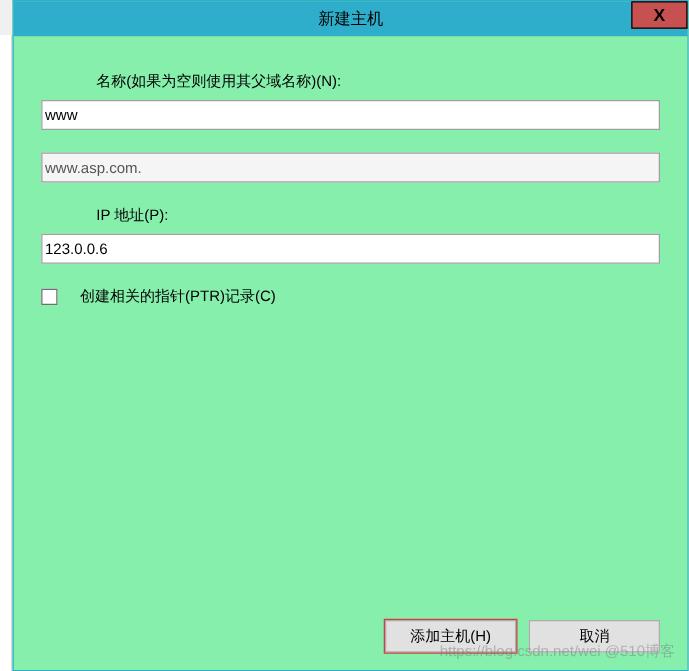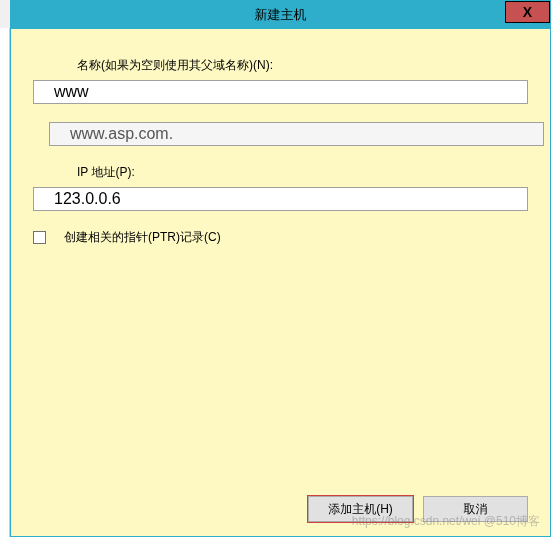--- a/index.html
+++ b/index.html
@@ -15,21 +15,21 @@
       height: 537px;
       overflow: hidden;
       position: relative;
     }
     .window {
       position: absolute;
       left: 10px;
       top: 0;
       width: 541px;
       height: 537px;
-      background: #fef9c3;
+      background: #86efac;
       border: 1px solid #2faecb;
     }
     .titlebar {
       height: 28px;
       background: #2faecb;
       display: flex;
       align-items: center;
       justify-content: center;
       position: relative;
     }
@@ -64,29 +64,28 @@
       display: block;
       margin-bottom: 6px;
       color: #000;
       font-size: 12px;
       margin-left: 44px;
     }
     .text-input {
       width: 100%;
       height: 24px;
       border: 1px solid #a0a0a0;
-      padding: 2px 20px;
-      font-size: 16px;
+      padding: 2px 2px;
+      font-size: 12px;
       font-family: inherit;
       background: #ffffff;
     }
     .text-input.readonly {
       background: #f5f5f5;
       color: #555;
-      margin-left: 16px;
     }
     .checkbox-row {
       display: flex;
       align-items: center;
       margin-top: 4px;
     }
     .checkbox {
       width: 13px;
       height: 13px;
       border: 1px solid #707070;

